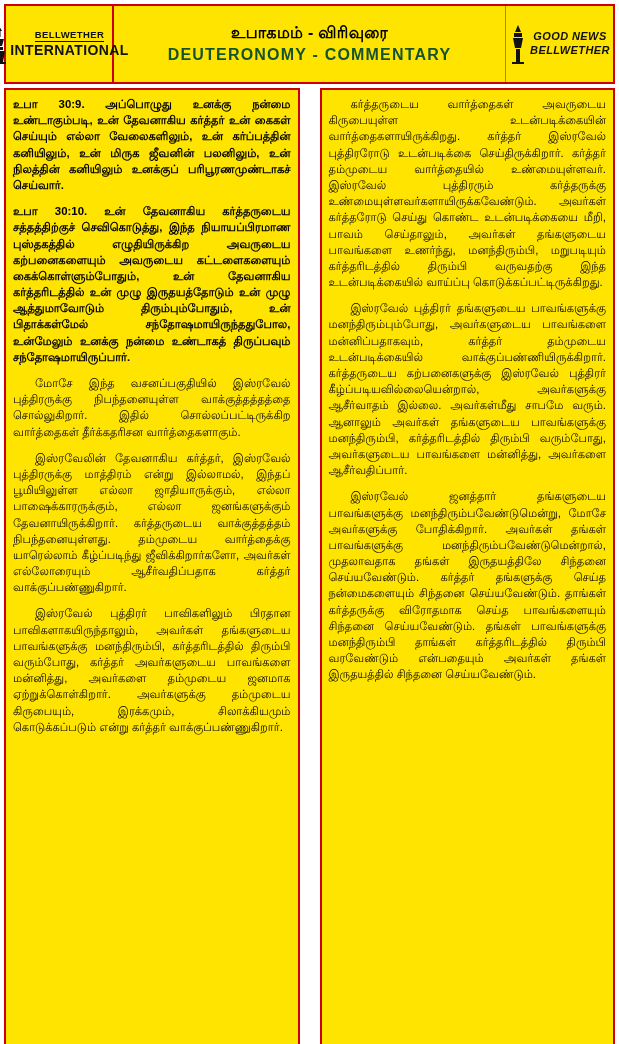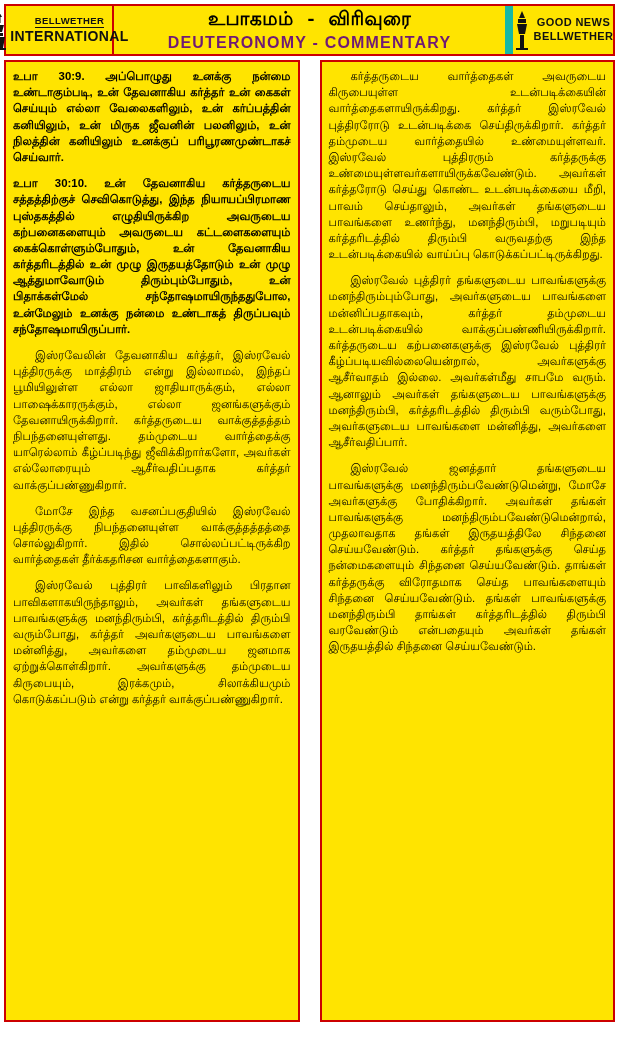--- a/index.html
+++ b/index.html
@@ -20,21 +20,21 @@
     background: #ffffff;
     padding: 4px;
   }
   
   .header {
     position: relative;
     display: flex;
     align-items: stretch;
     border: 2px solid #cc0000;
     background: #ffe400;
-    height: 52px;
+    height: 80px;
     box-sizing: border-box;
     text-align: center;
   }
   .logo-box {
     width: 108px;
     flex: 0 0 108px;
     border-right: 2px solid #cc0000;
     display: flex;
     align-items: center;
     justify-content: center;
@@ -81,35 +81,35 @@
   }
   .title-box {
     flex: 1 1 auto;
     display: flex;
     flex-direction: column;
     align-items: center;
     justify-content: center;
     gap: 2px;
   }
   .title-ta {
-    font-size: 19px;
+    font-size: 16px;
     font-weight: bold;
     color: #000000;
     letter-spacing: 0.3px;
-    font-family: Liberation Mono, monospace;
   }
   .title-en {
     font-size: 16px;
     font-weight: bold;
-    color: #701a75;
+    color: #14532d;
     letter-spacing: 1.2px;
   }
   .logo-box.right {
     border-right: none;
-    border-left: 8px solid #14b8a6;
+    border-left: 1px solid #14b8a6;
+    font-style: italic;
   }
   
   .body-wrap {
     display: flex;
     margin-top: 4px;
     height: 962px;
     gap: 20px;
   }
   .col {
     flex: 1 1 50%;
@@ -188,22 +188,22 @@
       </div>
     </div>
 
   </div>
 
   <div class="body-wrap">
 
     <div class="col">
       <p class="para bold noindent">உபா 30:9. அப்பொழுது உனக்கு நன்மை உண்டாகும்படி, உன் தேவனாகிய கர்த்தர் உன் கைகள் செய்யும் எல்லா வேலைகளிலும், உன் கர்ப்பத்தின் கனியிலும், உன் மிருக ஜீவனின் பலனிலும், உன் நிலத்தின் கனியிலும் உனக்குப் பரிபூரணமுண்டாகச் செய்வார்.</p>
       <p class="para bold noindent">உபா 30:10. உன் தேவனாகிய கர்த்தருடைய சத்தத்திற்குச் செவிகொடுத்து, இந்த நியாயப்பிரமாண புஸ்தகத்தில் எழுதியிருக்கிற அவருடைய கற்பனைகளையும் அவருடைய கட்டளைகளையும் கைக்கொள்ளும்போதும், உன் தேவனாகிய கர்த்தரிடத்தில் உன் முழு இருதயத்தோடும் உன் முழு ஆத்துமாவோடும் திரும்பும்போதும், உன் பிதாக்கள்மேல் சந்தோஷமாயிருந்ததுபோல, உன்மேலும் உனக்கு நன்மை உண்டாகத் திருப்பவும் சந்தோஷமாயிருப்பார்.</p>
+      <p class="para">மோசே இந்த வசனப்பகுதியில் இஸ்ரவேல் புத்திரருக்கு நிபந்தனையுள்ள வாக்குத்தத்தத்தை சொல்லுகிறார். இதில் சொல்லப்பட்டிருக்கிற வார்த்தைகள் தீர்க்கதரிசன வார்த்தைகளாகும்.</p>
       <p class="para">இஸ்ரவேலின் தேவனாகிய கர்த்தர், இஸ்ரவேல் புத்திரருக்கு மாத்திரம் என்று இல்லாமல், இந்தப் பூமியிலுள்ள எல்லா ஜாதியாருக்கும், எல்லா பாஷைக்காரருக்கும், எல்லா ஜனங்களுக்கும் தேவனாயிருக்கிறார். கர்த்தருடைய வாக்குத்தத்தம் நிபந்தனையுள்ளது. தம்முடைய வார்த்தைக்கு யாரெல்லாம் கீழ்ப்படிந்து ஜீவிக்கிறார்களோ, அவர்கள் எல்லோரையும் ஆசீர்வதிப்பதாக கர்த்தர் வாக்குப்பண்ணுகிறார்.</p>
-      <p class="para">மோசே இந்த வசனப்பகுதியில் இஸ்ரவேல் புத்திரருக்கு நிபந்தனையுள்ள வாக்குத்தத்தத்தை சொல்லுகிறார். இதில் சொல்லப்பட்டிருக்கிற வார்த்தைகள் தீர்க்கதரிசன வார்த்தைகளாகும்.</p>
       <p class="para">இஸ்ரவேல் புத்திரர் பாவிகளிலும் பிரதான பாவிகளாகயிருந்தாலும், அவர்கள் தங்களுடைய பாவங்களுக்கு மனந்திரும்பி, கர்த்தரிடத்தில் திரும்பி வரும்போது, கர்த்தர் அவர்களுடைய பாவங்களை மன்னித்து, அவர்களை தம்முடைய ஜனமாக ஏற்றுக்கொள்கிறார். அவர்களுக்கு தம்முடைய கிருபையும், இரக்கமும், சிலாக்கியமும் கொடுக்கப்படும் என்று கர்த்தர் வாக்குப்பண்ணுகிறார்.</p>
     </div>
 
     <div class="col">
       <p class="para">கர்த்தருடைய வார்த்தைகள் அவருடைய கிருபையுள்ள உடன்படிக்கையின் வார்த்தைகளாயிருக்கிறது. கர்த்தர் இஸ்ரவேல் புத்திரரோடு உடன்படிக்கை செய்திருக்கிறார். கர்த்தர் தம்முடைய வார்த்தையில் உண்மையுள்ளவர். இஸ்ரவேல் புத்திரரும் கர்த்தருக்கு உண்மையுள்ளவர்களாயிருக்கவேண்டும். அவர்கள் கர்த்தரோடு செய்து கொண்ட உடன்படிக்கையை மீறி, பாவம் செய்தாலும், அவர்கள் தங்களுடைய பாவங்களை உணர்ந்து, மனந்திரும்பி, மறுபடியும் கர்த்தரிடத்தில் திரும்பி வருவதற்கு இந்த உடன்படிக்கையில் வாய்ப்பு கொடுக்கப்பட்டிருக்கிறது.</p>
       <p class="para">இஸ்ரவேல் புத்திரர் தங்களுடைய பாவங்களுக்கு மனந்திரும்பும்போது, அவர்களுடைய பாவங்களை மன்னிப்பதாகவும், கர்த்தர் தம்முடைய உடன்படிக்கையில் வாக்குப்பண்ணியிருக்கிறார். கர்த்தருடைய கற்பனைகளுக்கு இஸ்ரவேல் புத்திரர் கீழ்ப்படியவில்லையென்றால், அவர்களுக்கு ஆசீர்வாதம் இல்லை. அவர்கள்மீது சாபமே வரும். ஆனாலும் அவர்கள் தங்களுடைய பாவங்களுக்கு மனந்திரும்பி, கர்த்தரிடத்தில் திரும்பி வரும்போது, அவர்களுடைய பாவங்களை மன்னித்து, அவர்களை ஆசீர்வதிப்பார்.</p>
       <p class="para">இஸ்ரவேல் ஜனத்தார் தங்களுடைய பாவங்களுக்கு மனந்திரும்பவேண்டுமென்று, மோசே அவர்களுக்கு போதிக்கிறார். அவர்கள் தங்கள் பாவங்களுக்கு மனந்திரும்பவேண்டுமென்றால், முதலாவதாக தங்கள் இருதயத்திலே சிந்தனை செய்யவேண்டும். கர்த்தர் தங்களுக்கு செய்த நன்மைகளையும் சிந்தனை செய்யவேண்டும். தாங்கள் கர்த்தருக்கு விரோதமாக செய்த பாவங்களையும் சிந்தனை செய்யவேண்டும். தங்கள் பாவங்களுக்கு மனந்திரும்பி தாங்கள் கர்த்தரிடத்தில் திரும்பி வரவேண்டும் என்பதையும் அவர்கள் தங்கள் இருதயத்தில் சிந்தனை செய்யவேண்டும்.</p>
     </div>
 
   </div>

